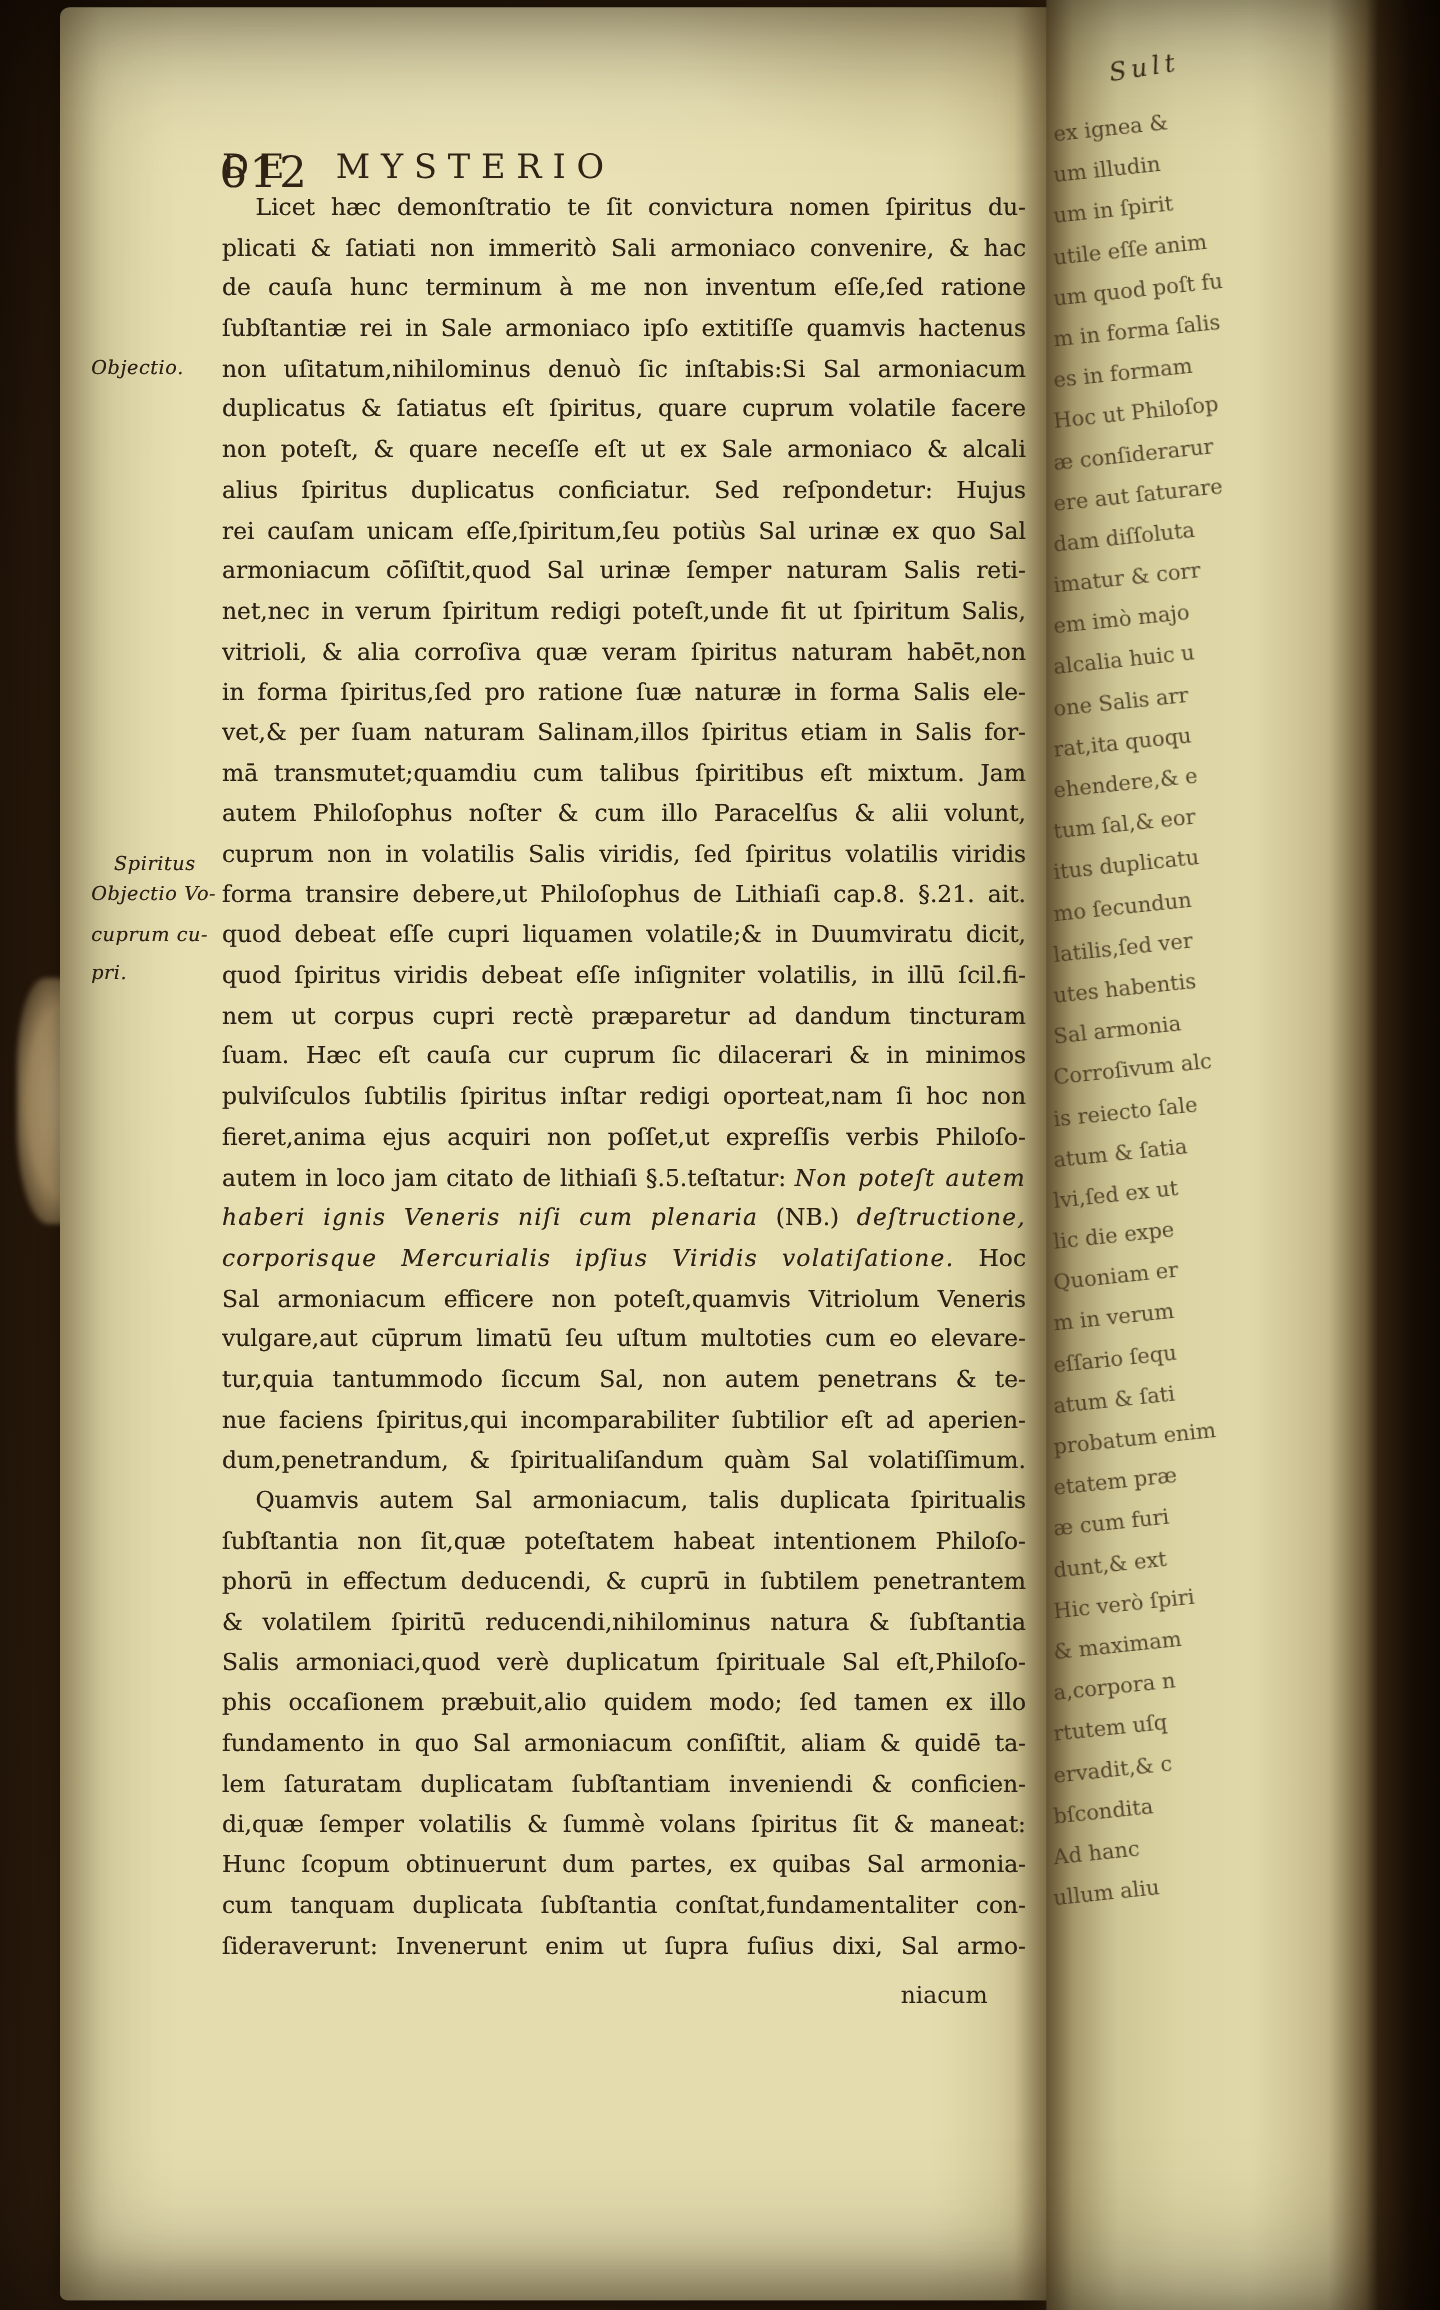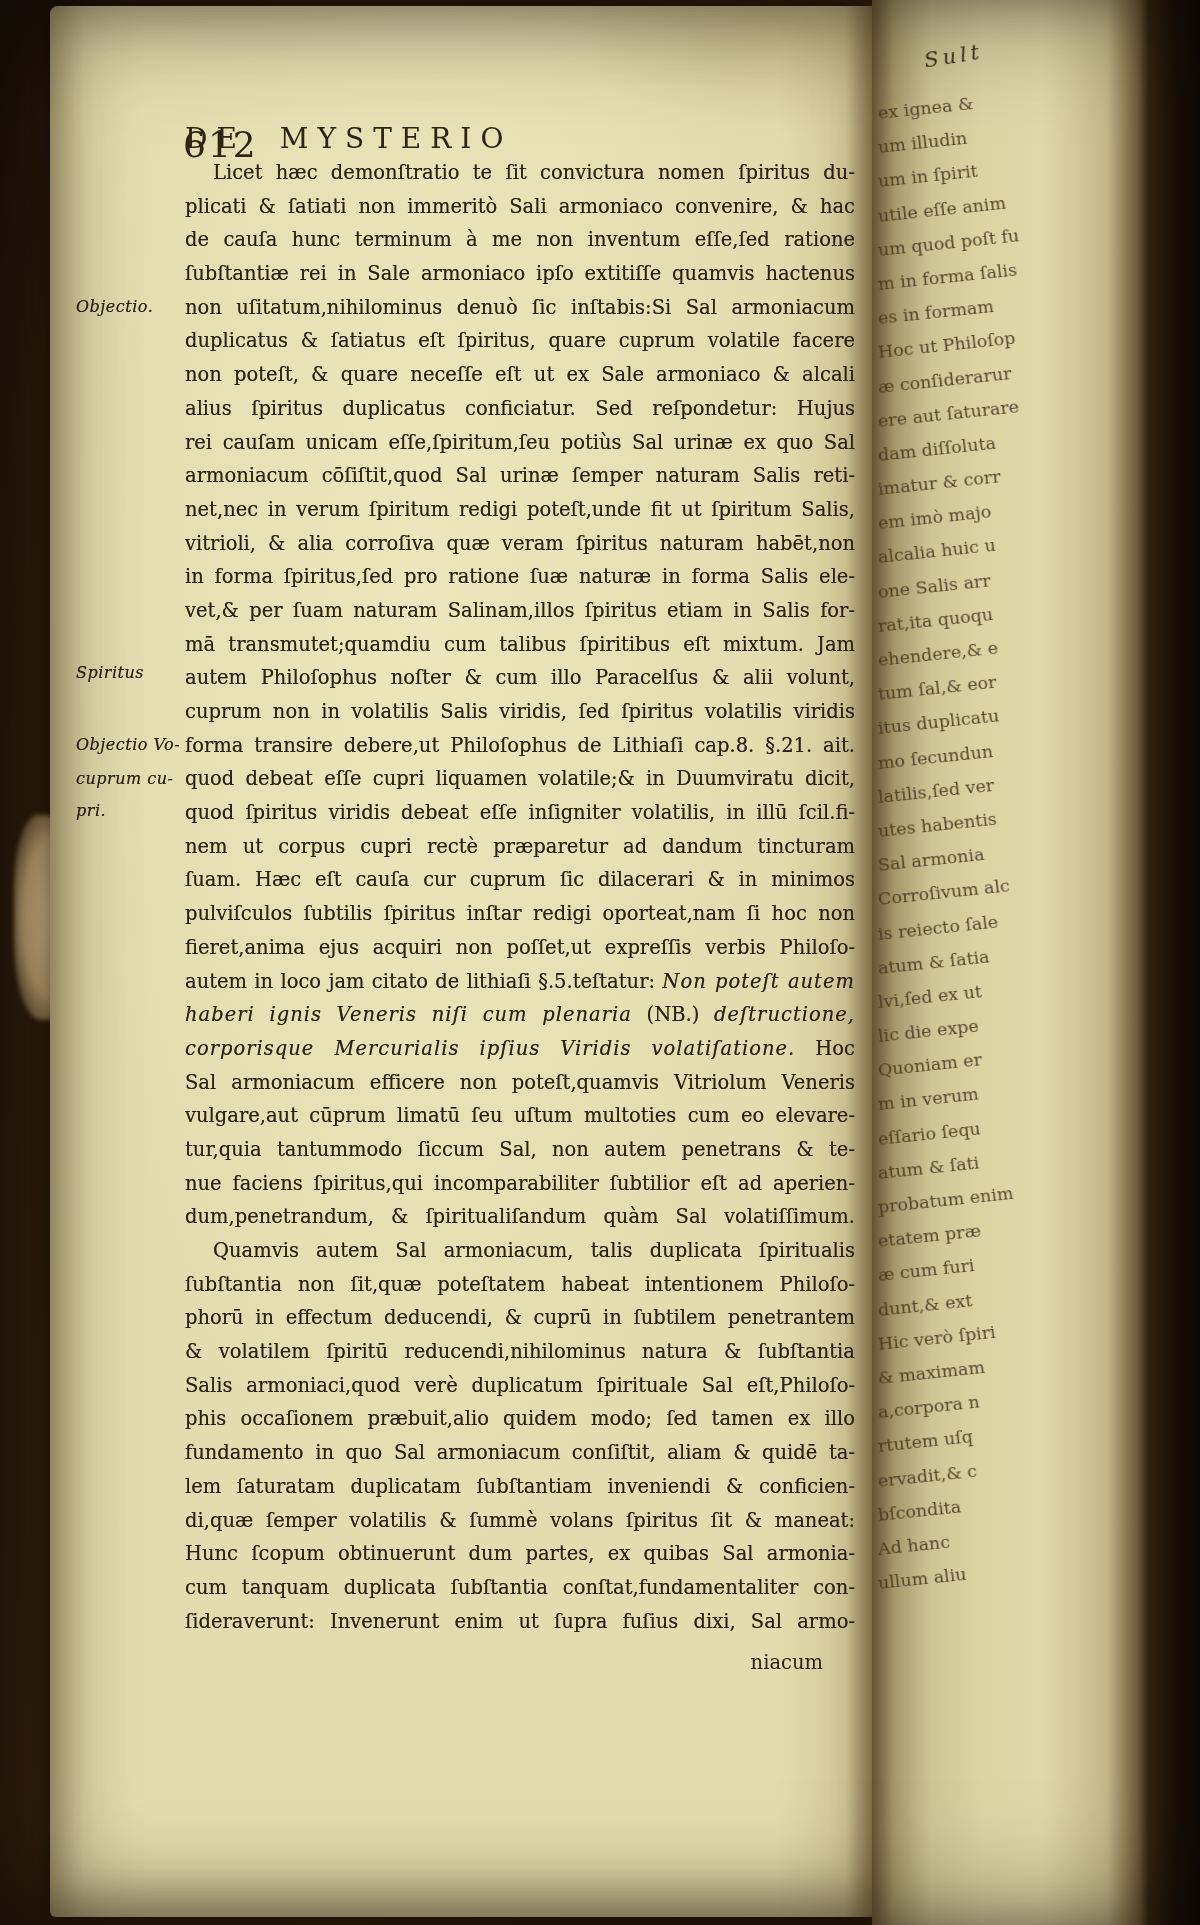--- a/index.html
+++ b/index.html
@@ -144,21 +144,21 @@
         <div class="bline"><span>fundamento in quo Sal armoniacum conſiſtit, aliam &amp; quidē ta-</span></div>
         <div class="bline"><span>lem ſaturatam duplicatam ſubſtantiam inveniendi &amp; conficien-</span></div>
         <div class="bline"><span>di,quæ ſemper volatilis &amp; ſummè volans ſpiritus ſit &amp; maneat:</span></div>
         <div class="bline"><span>Hunc ſcopum obtinuerunt dum partes, ex quibas Sal armonia-</span></div>
         <div class="bline"><span>cum tanquam duplicata ſubſtantia conſtat,fundamentaliter con-</span></div>
         <div class="bline"><span>ſideraverunt:  Invenerunt enim ut ſupra fuſius dixi, Sal armo-</span></div>
       </div>
 
     <div class="margin-notes">
         <div class="mnote" style="top: 286.8px;">Objectio.</div>
-        <div class="mnote" style="top: 653px;">Spiritus</div>
+        <div class="mnote" style="top: 700px; margin-left: 19px;">Spiritus</div>
         <div class="mnote" style="top: 724.9px;">Objectio Vo-</div>
         <div class="mnote" style="top: 758.6px;">cuprum cu-</div>
         <div class="mnote" style="top: 791px;">pri.</div>
       </div>
 
     <div class="catchword">niacum</div>
   </div>
 
   <div class="gutter"></div>
 

